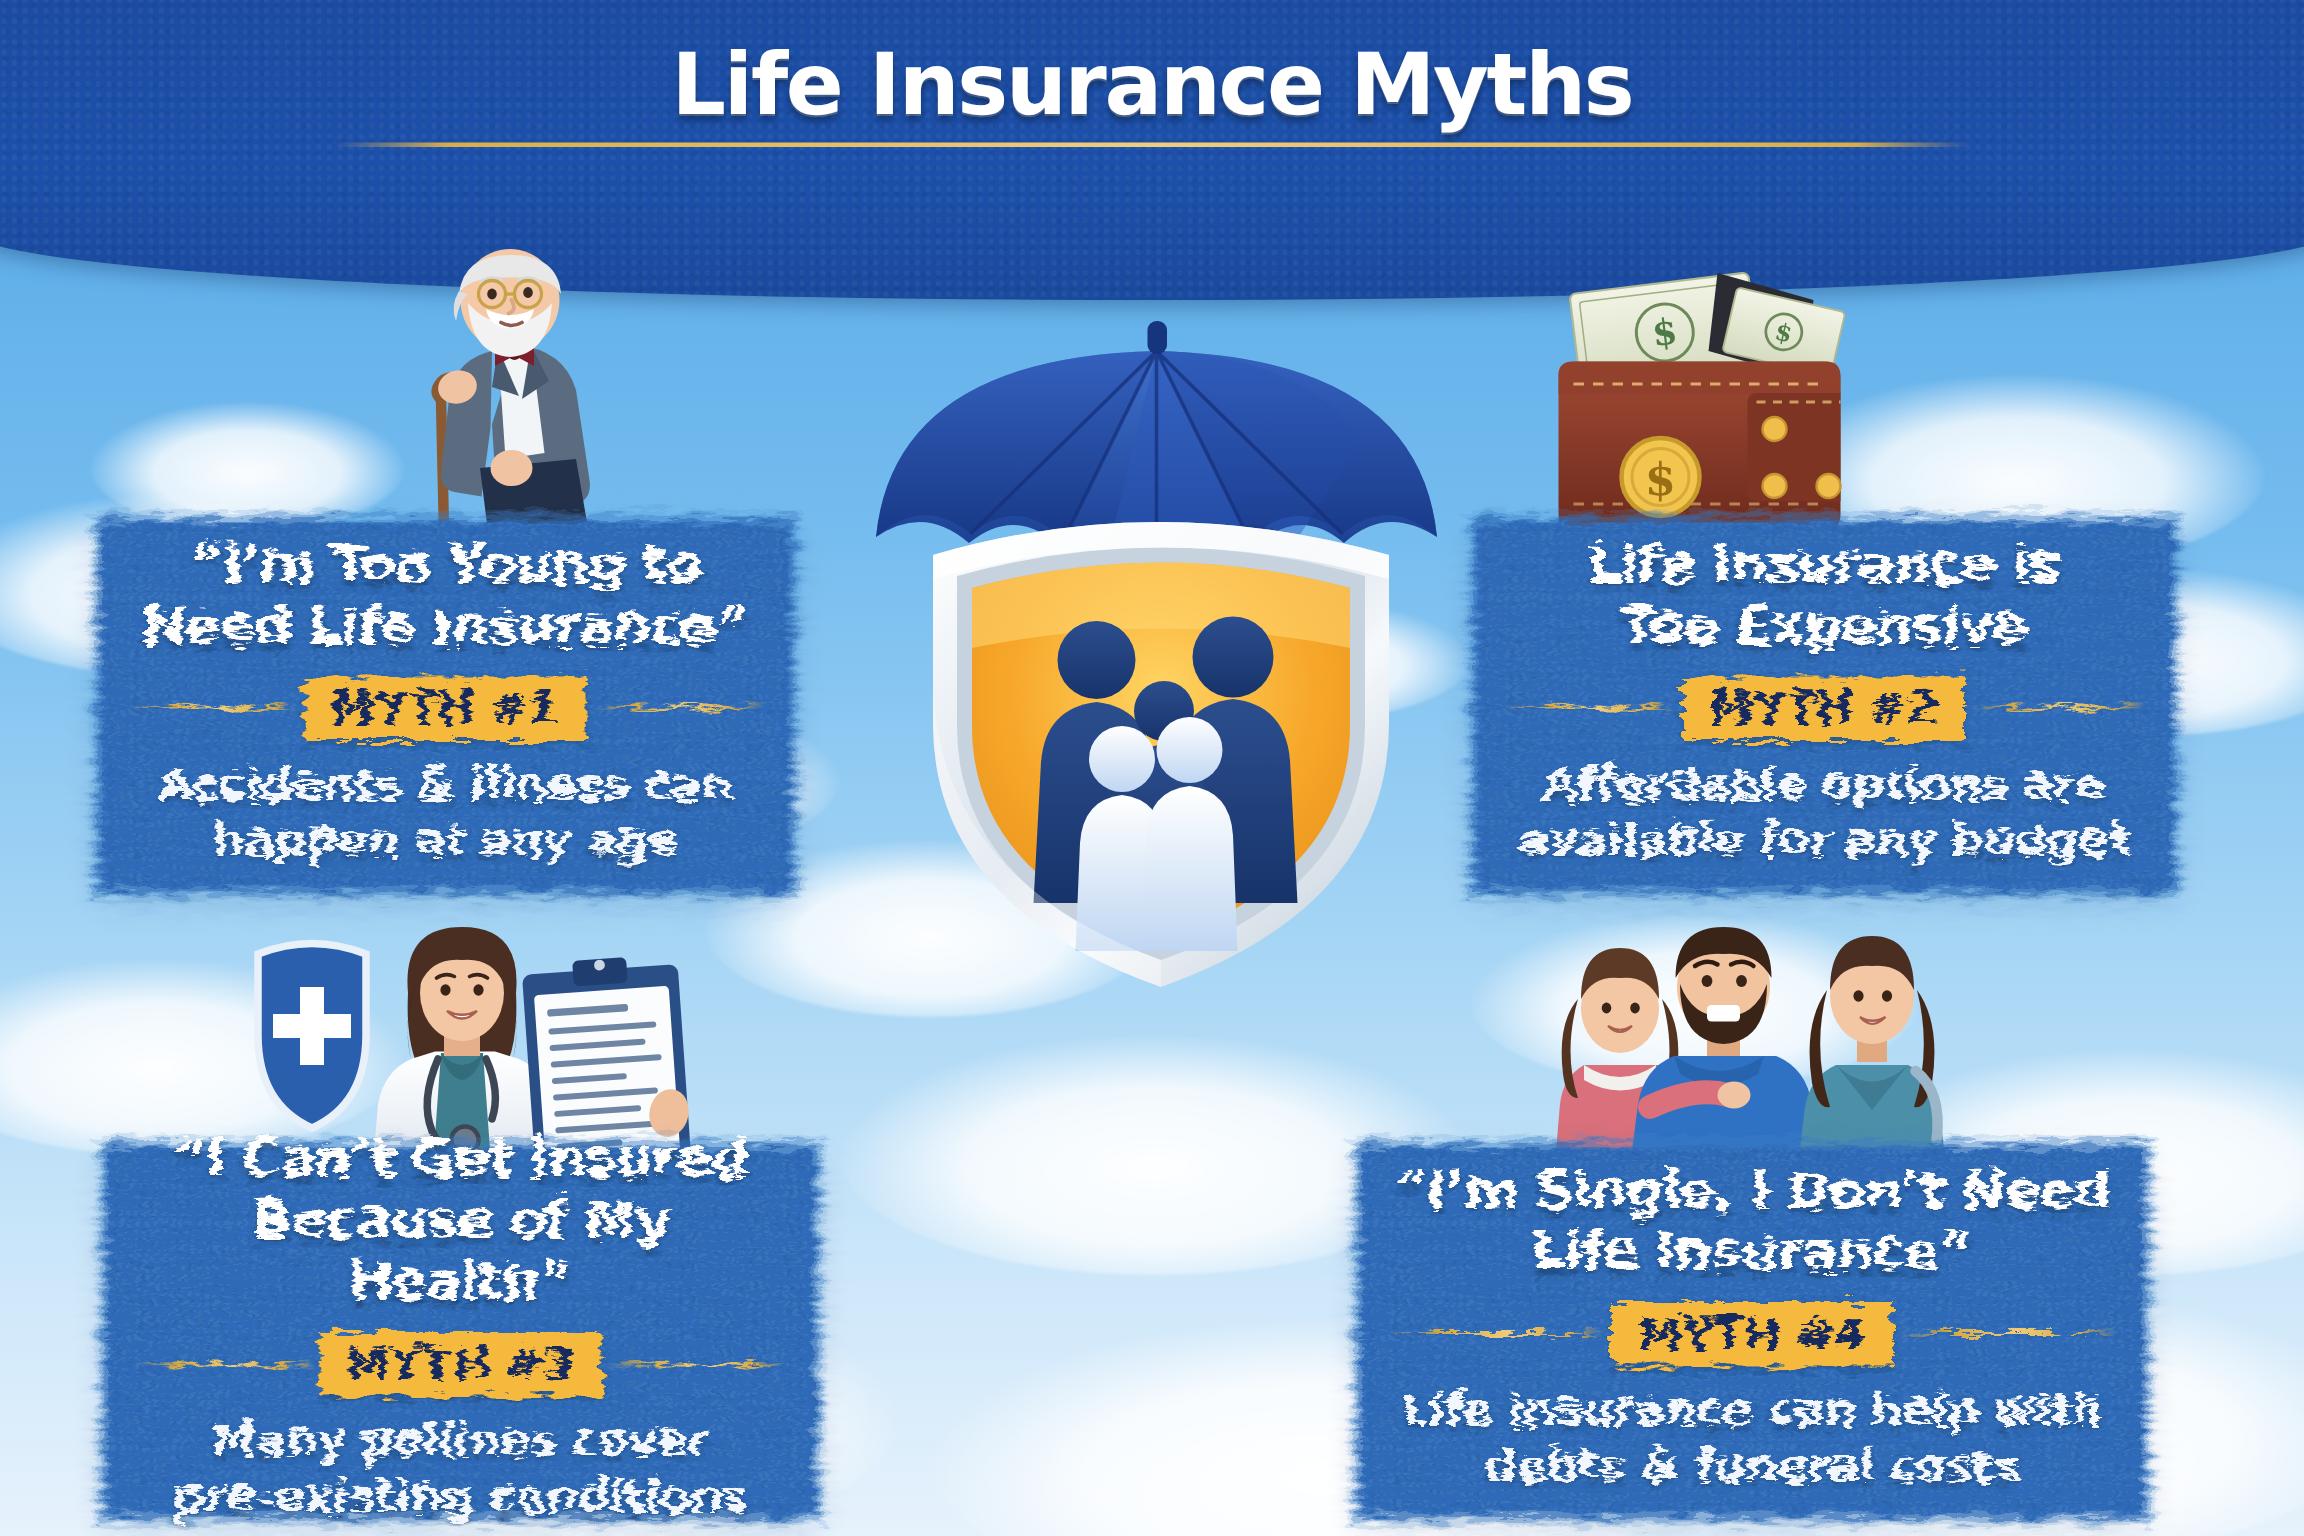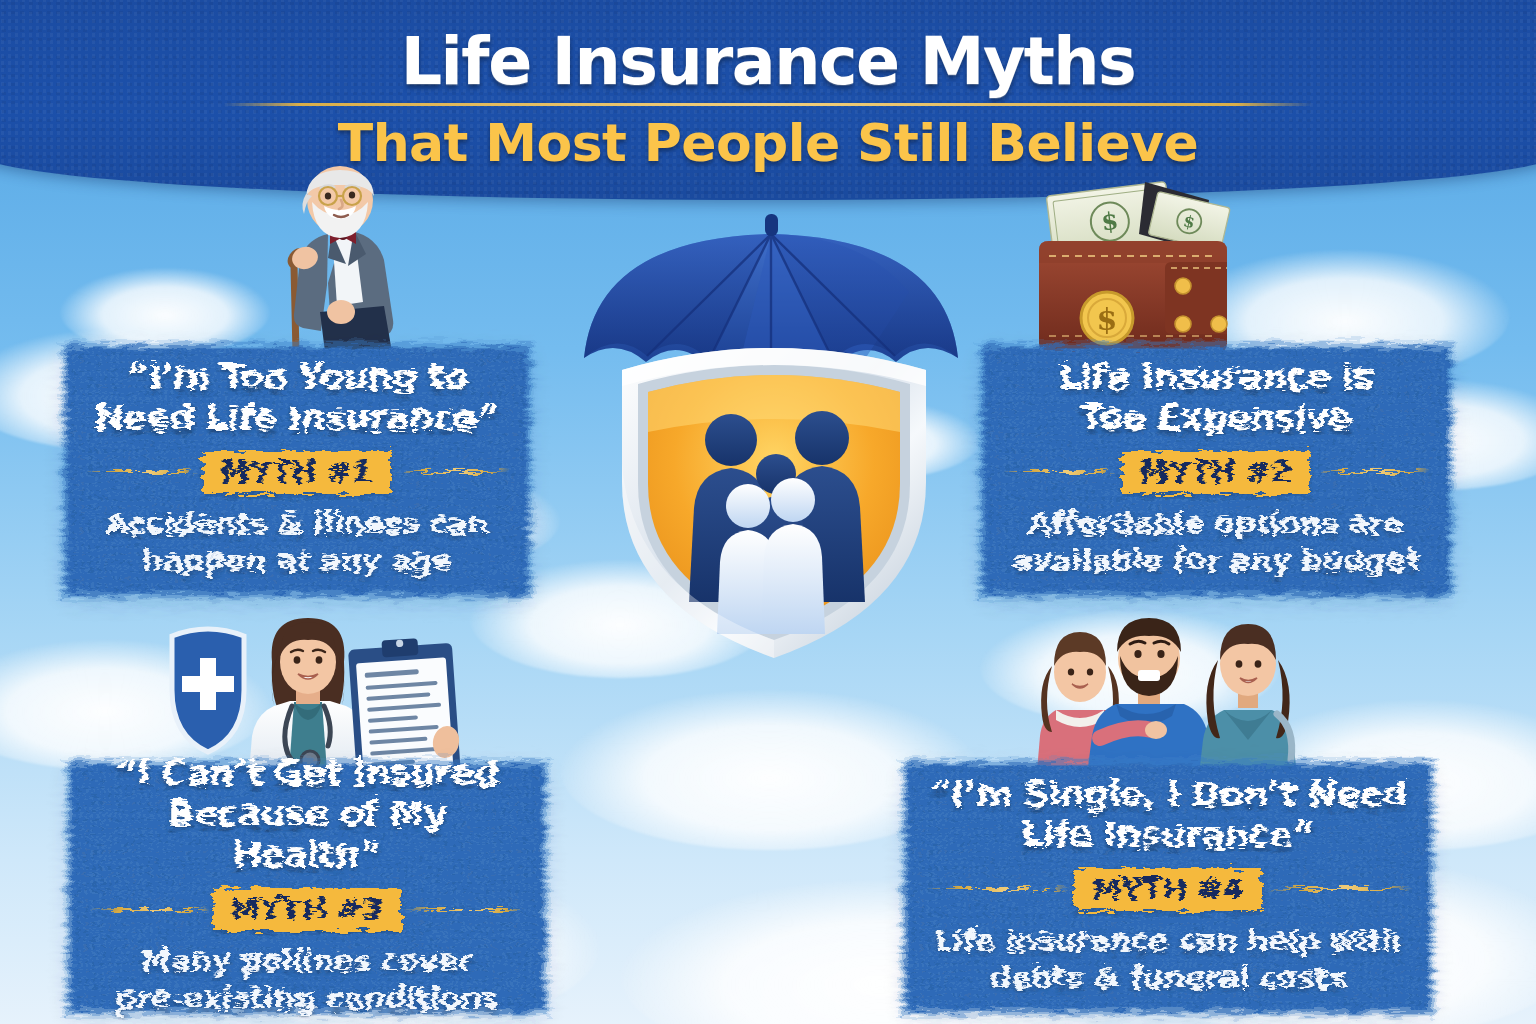--- a/index.html
+++ b/index.html
@@ -39,21 +39,21 @@
     border-radius:0 0 50% 50% / 0 0 46px 46px;
     box-shadow:0 3px 14px rgba(10,35,85,.38);
   }
   .header-inner {
     position:absolute; left:0; right:0; top:30px;
     display:flex; flex-direction:column; align-items:center;
   }
   .title {
     font-family:"DejaVu Sans", sans-serif;
     font-weight:bold;
-    font-size:65px;
+    font-size:57px;
     line-height:.98;
     letter-spacing:-1.5px;
     color:#FFFFFF;
     text-shadow:0 4px 5px rgba(0,0,0,.34), 0 1px 0 rgba(255,255,255,.3);
     white-space:nowrap;
   }
   .title-rule {
     width:1090px; height:3px; margin:9px 0 7px;
     background:linear-gradient(90deg,rgba(224,180,74,0) 0%,#D9AE4A 7%,#F0CE7E 50%,#D9AE4A 93%,rgba(224,180,74,0) 100%);
     border-radius:2px;
@@ -217,21 +217,20 @@
     <div class="cloud" style="left:180px; top:860px; width:420px; height:170px;"></div>
     <div class="cloud" style="left:620px; top:880px; width:520px; height:190px;"></div>
     <div class="cloud" style="left:1120px;top:860px; width:460px; height:180px;"></div>
     <div class="cloud" style="left:760px; top:400px; width:220px; height:80px;"></div>
   </div>
 
   <div class="header"></div>
   <div class="header-inner">
     <div class="title">Life Insurance Myths</div>
     <div class="title-rule"></div>
-    <div class="subtitle">That Most People Still Believe</div>
   </div>
 
   <div class="illo" id="illo-elder">
     <svg viewBox="0 0 176 185" width="176" height="185">
 
       <path d="M47 82 q-7 -5 -12 2 q-4 6 1 10 l2 88" stroke="#8A5A33" stroke-width="7" fill="none" stroke-linecap="round"></path>
 
       <path d="M70 62 q-22 5 -28 26 l-6 54 q-1 12 9 14 l18 3 l6 -46 z" fill="#5B6C80"></path>
       <path d="M86 58 q32 3 40 30 l9 60 q2 14 -11 17 l-50 8 l-4 -62 z" fill="#5B6C80"></path>
 

